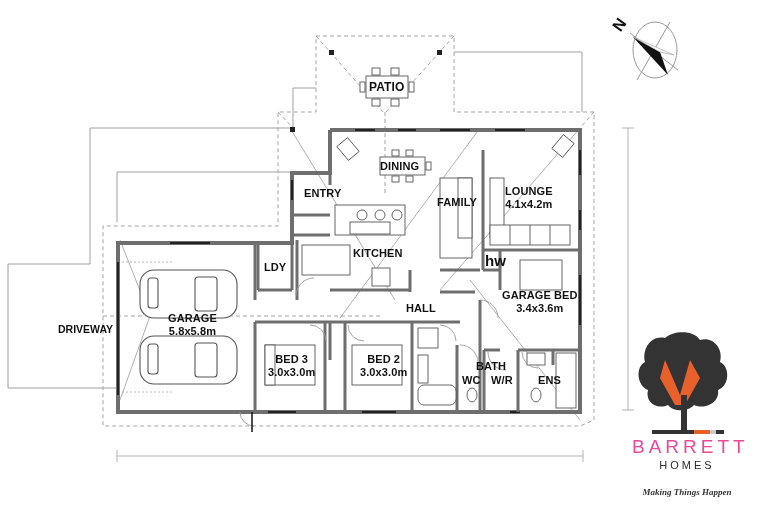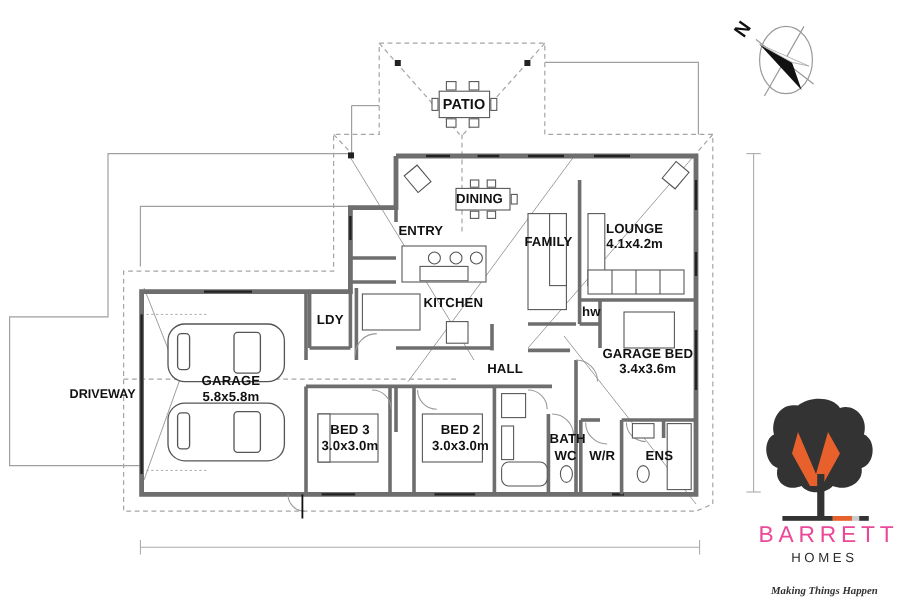--- a/index.html
+++ b/index.html
@@ -1,20 +1,20 @@
 <!DOCTYPE html>
 <html><head>
 <meta charset="utf-8">
 <style>
   html, body { margin:0; padding:0; background:#ffffff; }
   body { width:768px; height:512px; position:relative; overflow:hidden; font-family:"Liberation Sans", sans-serif; }
   #plan { position:absolute; left:0; top:0; width:768px; height:512px; }
   .room-label { position:absolute; font-family:"Liberation Sans", sans-serif; font-weight:bold; font-size:11px; color:#111; text-align:center; line-height:13px; white-space:nowrap; letter-spacing:0.1px; }
   .room-label .dim { display:block; }
-  .room-label.small { font-size:11px; }
+  .room-label.small { font-size:15px; }
   #driveway-label { position:absolute; left:38px; top:323px; font-weight:bold; font-size:10.5px; color:#111;padding-left:20px; }
   .brand-name { position:absolute; left:632px; top:436px; width:110px; text-align:center; font-family:"Liberation Sans", sans-serif; font-size:19px; letter-spacing:4px; color:#ec4899; }
   .brand-sub { position:absolute; left:640px; top:459px; width:94px; text-align:center; font-family:"Liberation Sans", sans-serif; font-size:11px; letter-spacing:3px; color:#2b2b2b; }
   .brand-tag { position:absolute; left:626px; top:487px; width:122px; text-align:center; font-family:"Liberation Serif", serif; font-style:italic; font-weight:bold; font-size:9px; color:#333; }
 </style>
 </head>
 <body>
 
 <svg id="plan" viewBox="0 0 768 512" xmlns="http://www.w3.org/2000/svg">
 
@@ -228,21 +228,21 @@
 </svg>
 
 <div style="position:absolute;left:614px;top:16px;font-weight:bold;font-size:16px;transform:rotate(-55deg);color:#111;">N</div>
 
 <div class="room-label" style="left:369px;top:81px;font-size:12px;">
   <span>PATIO</span>
 </div>
 <div class="room-label" style="left:380px;top:160px;">
   <span>DINING</span>
 </div>
-<div class="room-label" style="left:304px;top:187px;margin-left:28px;">
+<div class="room-label" style="left:304px;top:187px;">
   <span>ENTRY</span>
 </div>
 <div class="room-label" style="left:437px;top:196px;">
   <span>FAMILY</span>
 </div>
 <div class="room-label" style="left:505px;top:185px;">
   <span>LOUNGE</span>
   <span class="dim">4.1x4.2m</span>
 </div>
 <div class="room-label" style="left:353px;top:247px;">
@@ -266,21 +266,21 @@
   <span class="dim">5.8x5.8m</span>
 </div>
 <div class="room-label" style="left:268px;top:353px;">
   <span>BED 3</span>
   <span class="dim">3.0x3.0m</span>
 </div>
 <div class="room-label" style="left:360px;top:353px;">
   <span>BED 2</span>
   <span class="dim">3.0x3.0m</span>
 </div>
-<div class="room-label" style="left:426px;top:360px;padding-left:32px;">
+<div class="room-label" style="left:444px;top:360px;padding-left:32px;">
   <span>BATH</span>
 </div>
 <div class="room-label" style="left:462px;top:374px;">
   <span>WC</span>
 </div>
 <div class="room-label" style="left:491px;top:374px;">
   <span>W/R</span>
 </div>
 <div class="room-label" style="left:538px;top:374px;">
   <span>ENS</span>

